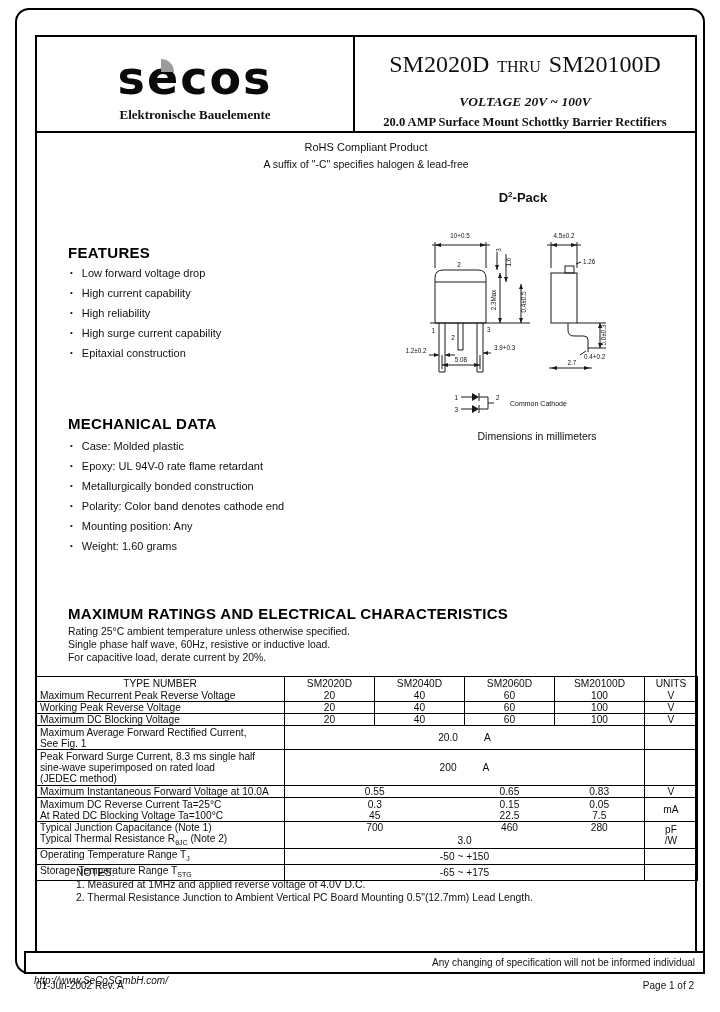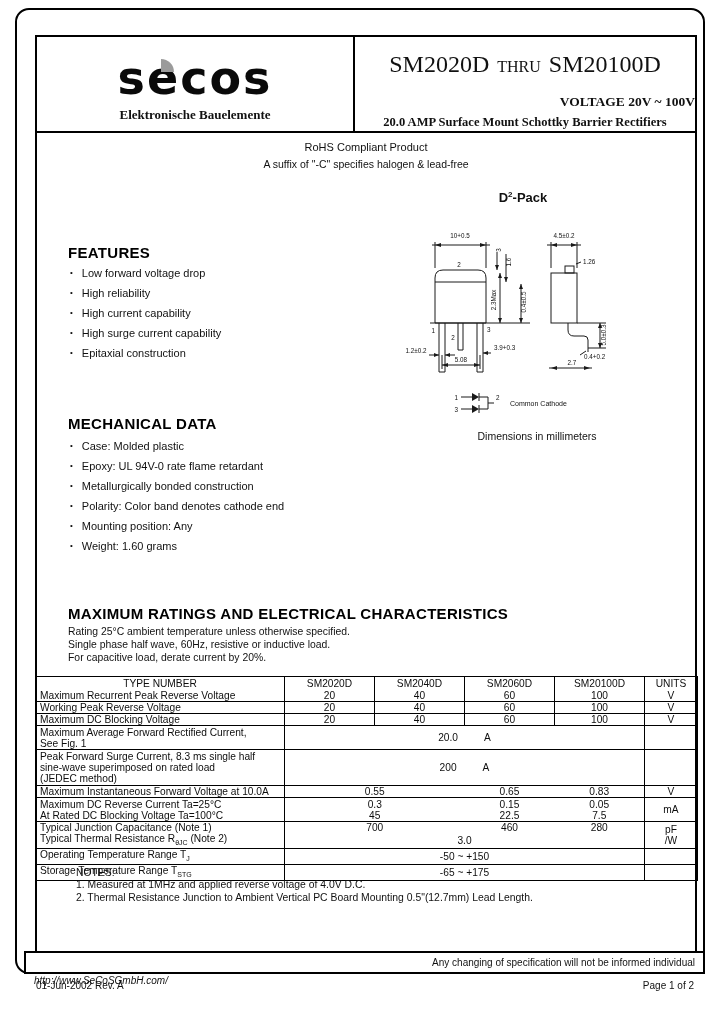--- a/index.html
+++ b/index.html
@@ -18,21 +18,21 @@
     display:flex; justify-content:space-between; align-items:center; padding:0 8px; font-size:10px; background:#fff;}
   
   .logo { left:0; right:0; top:14px; text-align:center; font-family:"DejaVu Sans",sans-serif;
     font-weight:bold; font-size:46px; letter-spacing:2px; color:#0a0a0a; }
   .logo-accent { left:124px; top:22px; width:13px; height:13px; background:#9b9b9b; border-radius:0 13px 0 0; }
   .tagline { left:0; right:0; top:70px; text-align:center; font-family:"Liberation Serif",serif;
     font-weight:bold; font-size:13px; }
   .title-line { left:0; right:0; top:14px; text-align:center; font-family:"Liberation Serif",serif; font-weight:normal; }
   .title-big { font-size:24px; }
   .title-thru { font-size:16px; padding:0 4px; }
-  .title-volt { left:0; right:0; top:57px; text-align:right; font-family:"Liberation Serif",serif; font-weight:bold; font-size:13.5px; }
+  .title-volt { left:0; right:0; top:57px; text-align:center; font-family:"Liberation Serif",serif; font-weight:bold; font-size:13.5px;font-style:italic; }
   .title-sub  { left:0; right:0; top:78px; text-align:center; font-family:"Liberation Serif",serif; font-weight:bold; font-size:12.5px; }
   
   .rohs1 { left:35px; width:662px; top:141px; text-align:center; font-size:11px; }
   .rohs2 { left:35px; width:662px; top:158px; text-align:center; font-size:10.5px; }
   .pkg-name { left:423px; width:200px; top:190px; text-align:center; font-weight:bold; font-size:13px; }
   .pkg-name sup { font-size:8px; }
   
   .h1 { font-weight:bold; font-size:15px; color:#000; letter-spacing:0.3px; }
   .bullets { list-style:none; margin:0; padding:0; font-size:11px; }
   .bullets li { height:20px; }
@@ -88,22 +88,22 @@
   <div class="abs rohs1">RoHS Compliant Product</div>
   <div class="abs rohs2">A suffix of "-C" specifies halogen &amp; lead-free</div>
 
   <div class="abs pkg-name">
     <span>D</span><sup>2</sup><span>-Pack</span>
   </div>
 
   <div class="abs h1" style="left:68px;top:244px;">FEATURES</div>
   <ul class="abs bullets" style="left:70px;top:267px;">
     <li>Low forward voltage drop</li>
+    <li>High current capability</li>
     <li>High reliability</li>
-    <li>High current capability</li>
     <li>High surge current capability</li>
     <li>Epitaxial construction</li>
   </ul>
 
   <div class="abs h1" style="left:68px;top:415px;">MECHANICAL DATA</div>
   <ul class="abs bullets" style="left:70px;top:440px;">
     <li>Case: Molded plastic</li>
     <li>Epoxy: UL 94V-0 rate flame retardant</li>
     <li>Metallurgically bonded construction</li>
     <li>Polarity: Color band denotes cathode end</li>

